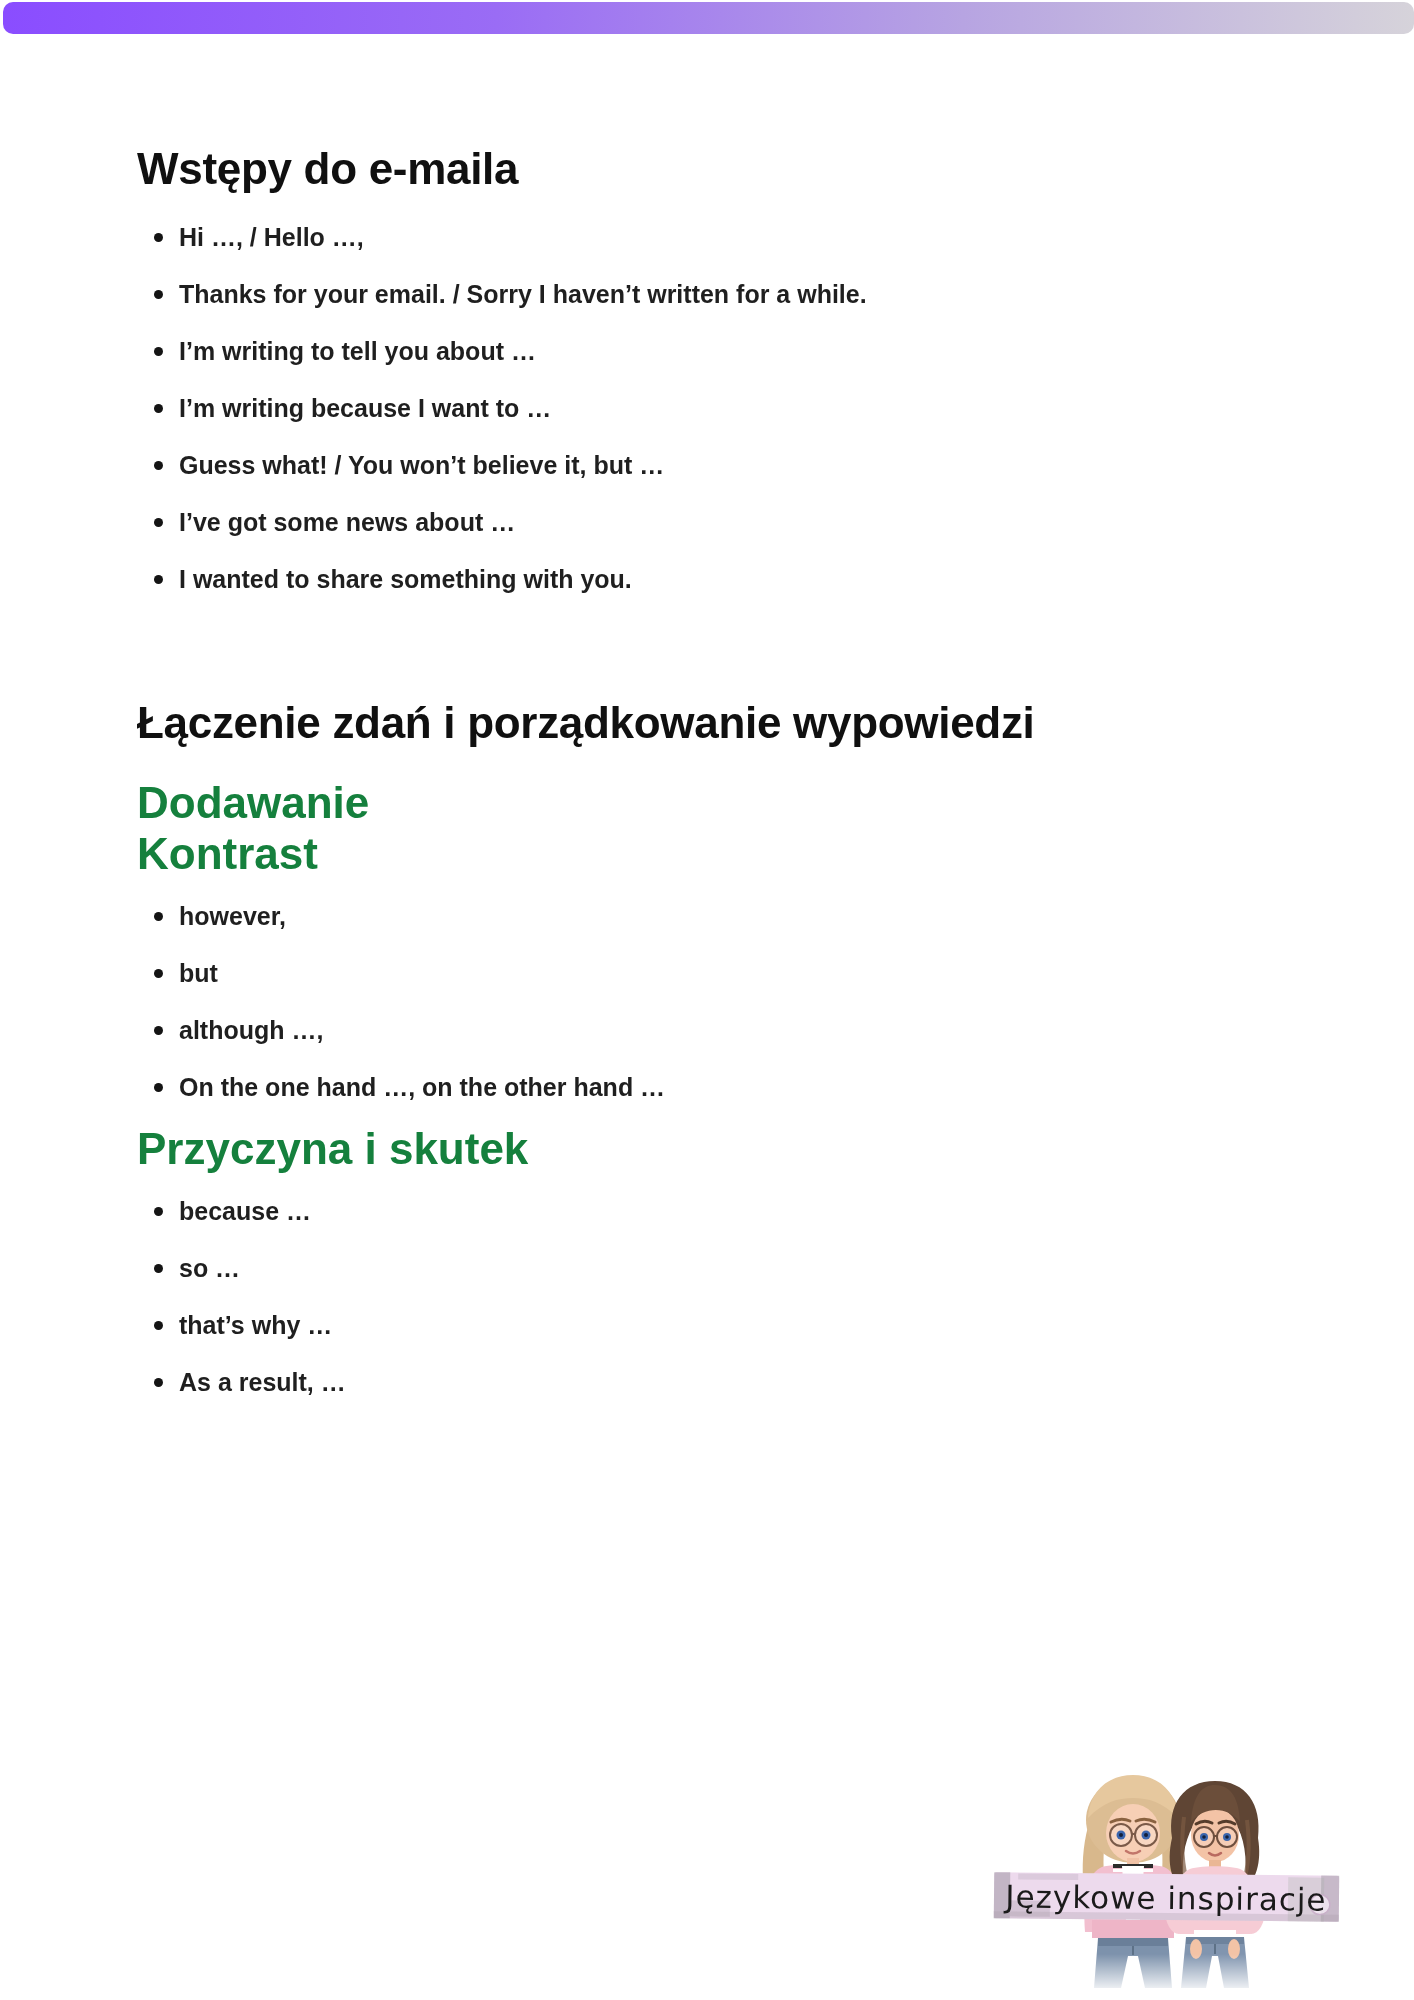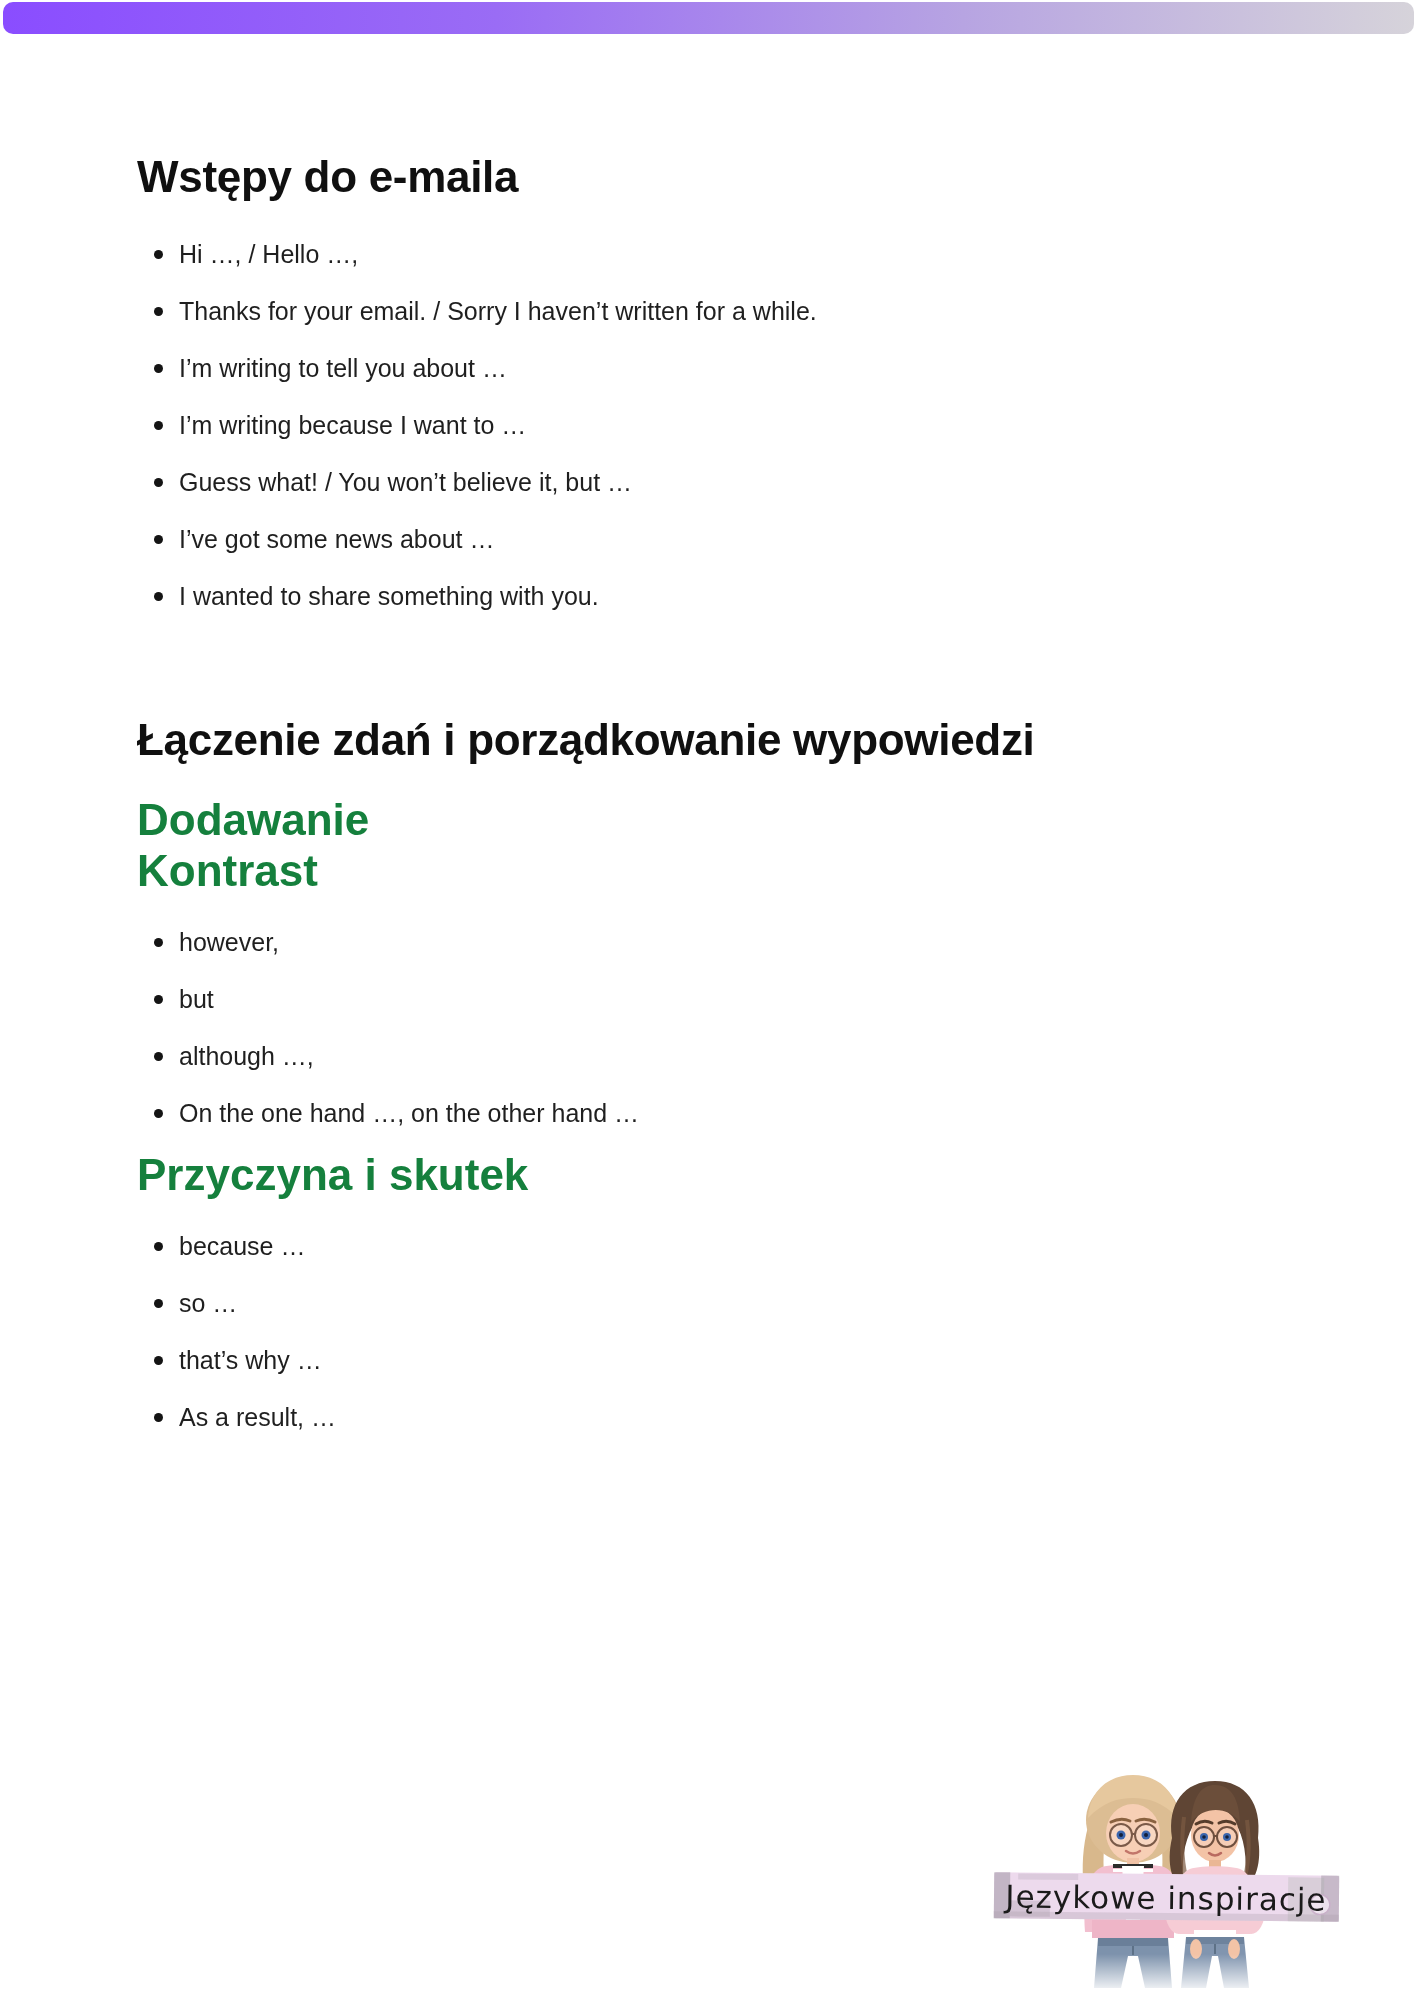--- a/index.html
+++ b/index.html
@@ -15,21 +15,21 @@
   .top-bar {
     position: absolute;
     top: 2px; left: 3px; right: 0;
     height: 32px;
     border-radius: 10px;
     background: linear-gradient(90deg, #8a4dff 0%, #9a6cf5 35%, #b7a4e2 68%, #d6d3da 100%);
   }
 
   .content {
     position: absolute;
-    left: 137px; top: 8px;
+    left: 137px; top: 0;
     width: 1140px;
   }
 
   h1 {
     font-size: 44px;
     line-height: 57px;
     font-weight: 700;
     color: #101010;
     letter-spacing: -0.3px;
   }
@@ -41,21 +41,22 @@
     line-height: 44px;
     font-weight: 700;
     color: #15803d;
     margin-top: 7px;
   }
   .h2-first { margin-top: 30px; }
 
   ul.phrases {
     list-style: none;
     padding-left: 42px;
-    margin-top: 32px;
+    margin-top: 23px;
+    font-weight: bold;
   }
   ul.phrases li {
     position: relative;
     font-size: 25px;
     line-height: 34px;
     margin-bottom: 23px;
     color: #1f1f1f;
   }
   ul.phrases li::before {
     content: "";

